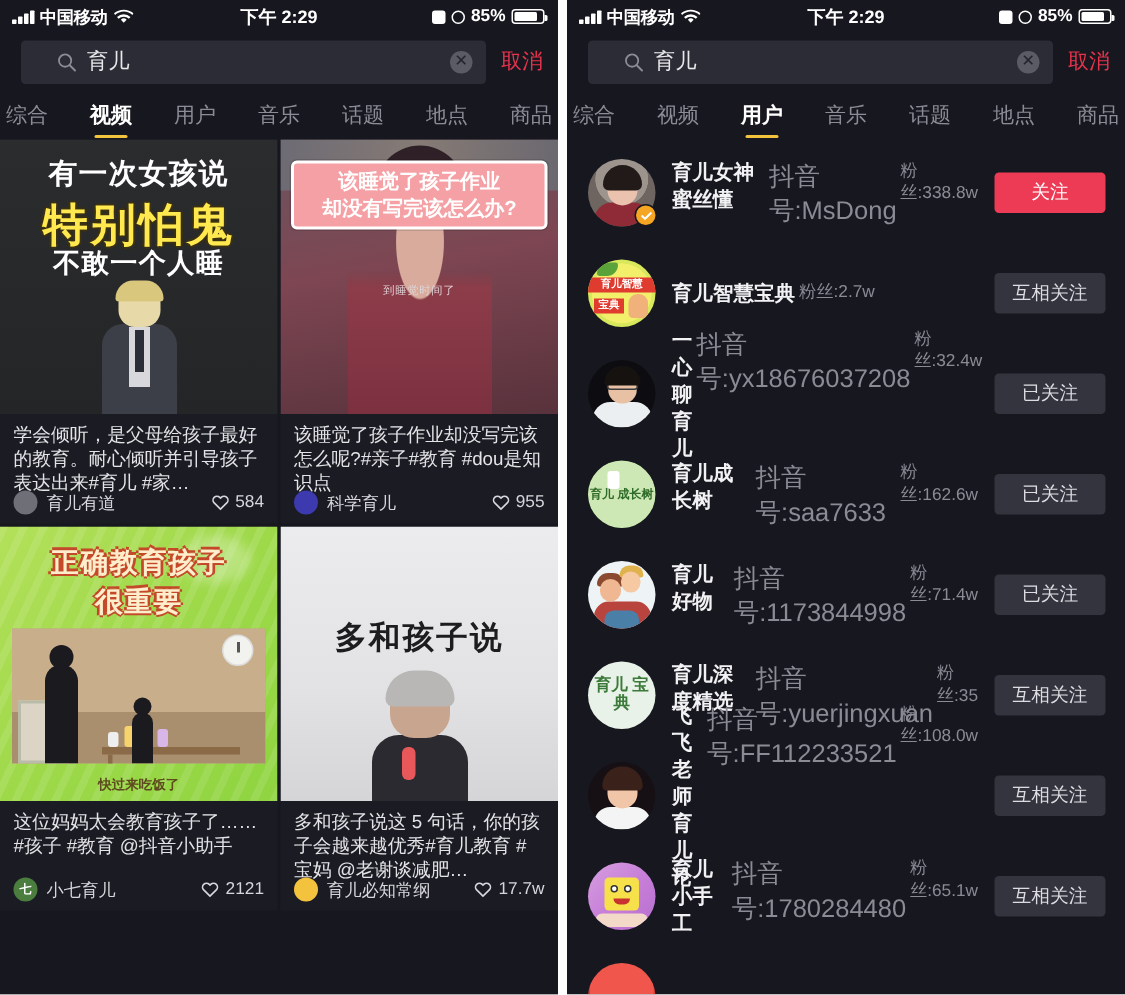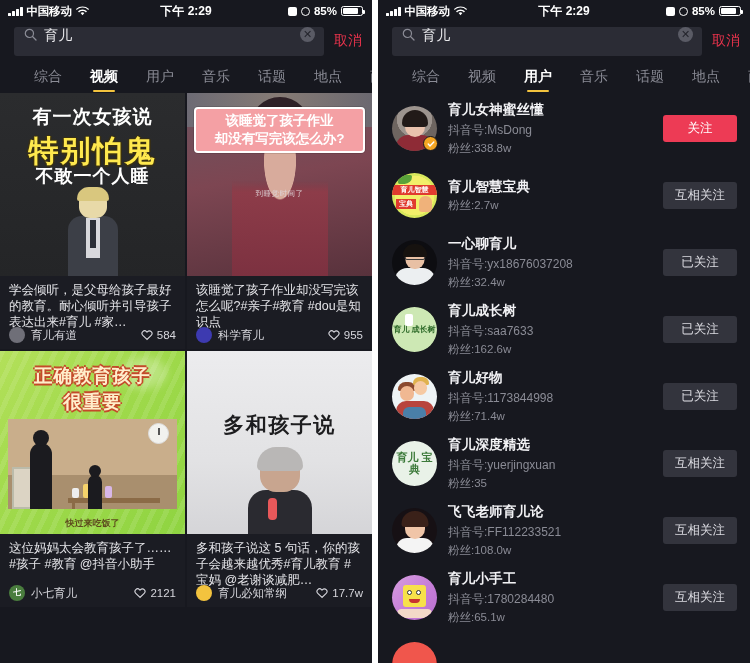--- a/index.html
+++ b/index.html
@@ -54,22 +54,22 @@
   .searchrow {
     height: 38px;
     display: flex; align-items: center;
     padding: 0 10px 0 14px;
     gap: 10px;
   }
   .searchbox {
     flex: 1; height: 29px;
     background: #2b2c35;
     border-radius: 3px;
-    display: flex; 
-    padding: 0 9px 0 10px;
+    display: flex; align-items: center;
+    padding: 0 9px 0 24px;
     gap: 7px;
   }
   .mag { width: 13px; height: 13px; flex: none; }
   .searchval {
     flex: 1;
     color: #e9e9ec;
     font-size: 14px;
     letter-spacing: .3px;
   }
   .clearbtn {
@@ -78,21 +78,21 @@
     flex: none;
     display: flex; align-items: center; justify-content: center;
     color: #23242c; font-size: 11px; line-height: 1; font-weight: bold;
   }
   .cancelbtn { color: #e8334c; font-size: 14px; font-weight: 500; flex:none;text-align:right; }
 
   
   .tabs {
     height: 33px;
     display: flex; align-items: center;
-    padding-left: 34px;
+    padding-left: 4px;
     gap: 28px;
     position: relative;
     overflow: hidden;
     white-space: nowrap;
   }
   .tab {
     font-size: 14px;
     color: #8b8c96;
     position: relative;
     height: 33px;
@@ -261,23 +261,23 @@
     font-size: 7px; font-weight: bold; text-align:center; line-height:1.1;
   }
   .verified {
     position: absolute; right: -1px; bottom: 0px;
     width: 15px; height: 15px; border-radius: 50%;
     background: #f5a623;
     border: 1.5px solid #17181f;
     display: flex; align-items: center; justify-content: center;
   }
   .verified svg { display:block; }
-  .uinfo { flex: 1; min-width: 0; display: flex; flex-direction: column; gap: 2.5px; }
+  .uinfo { flex: 1; min-width: 0; display: flex; flex-direction: row; gap: 2.5px; }
   .uname { color: #f2f2f5; font-size: 13.5px; font-weight: bold; letter-spacing:.2px;}
-  .uid { color: #8a8b95; font-size: 12px; }
+  .uid { color: #8a8b95; font-size: 17px; }
   .ufans { color: #8a8b95; font-size: 11.5px; }
   .ubtn {
     flex: none;
     min-width: 74px;
     height: 27px;
     border-radius: 3px;
     display: flex; align-items: center; justify-content: center;
     font-size: 12.5px;
     padding: 0 8px;
   }

